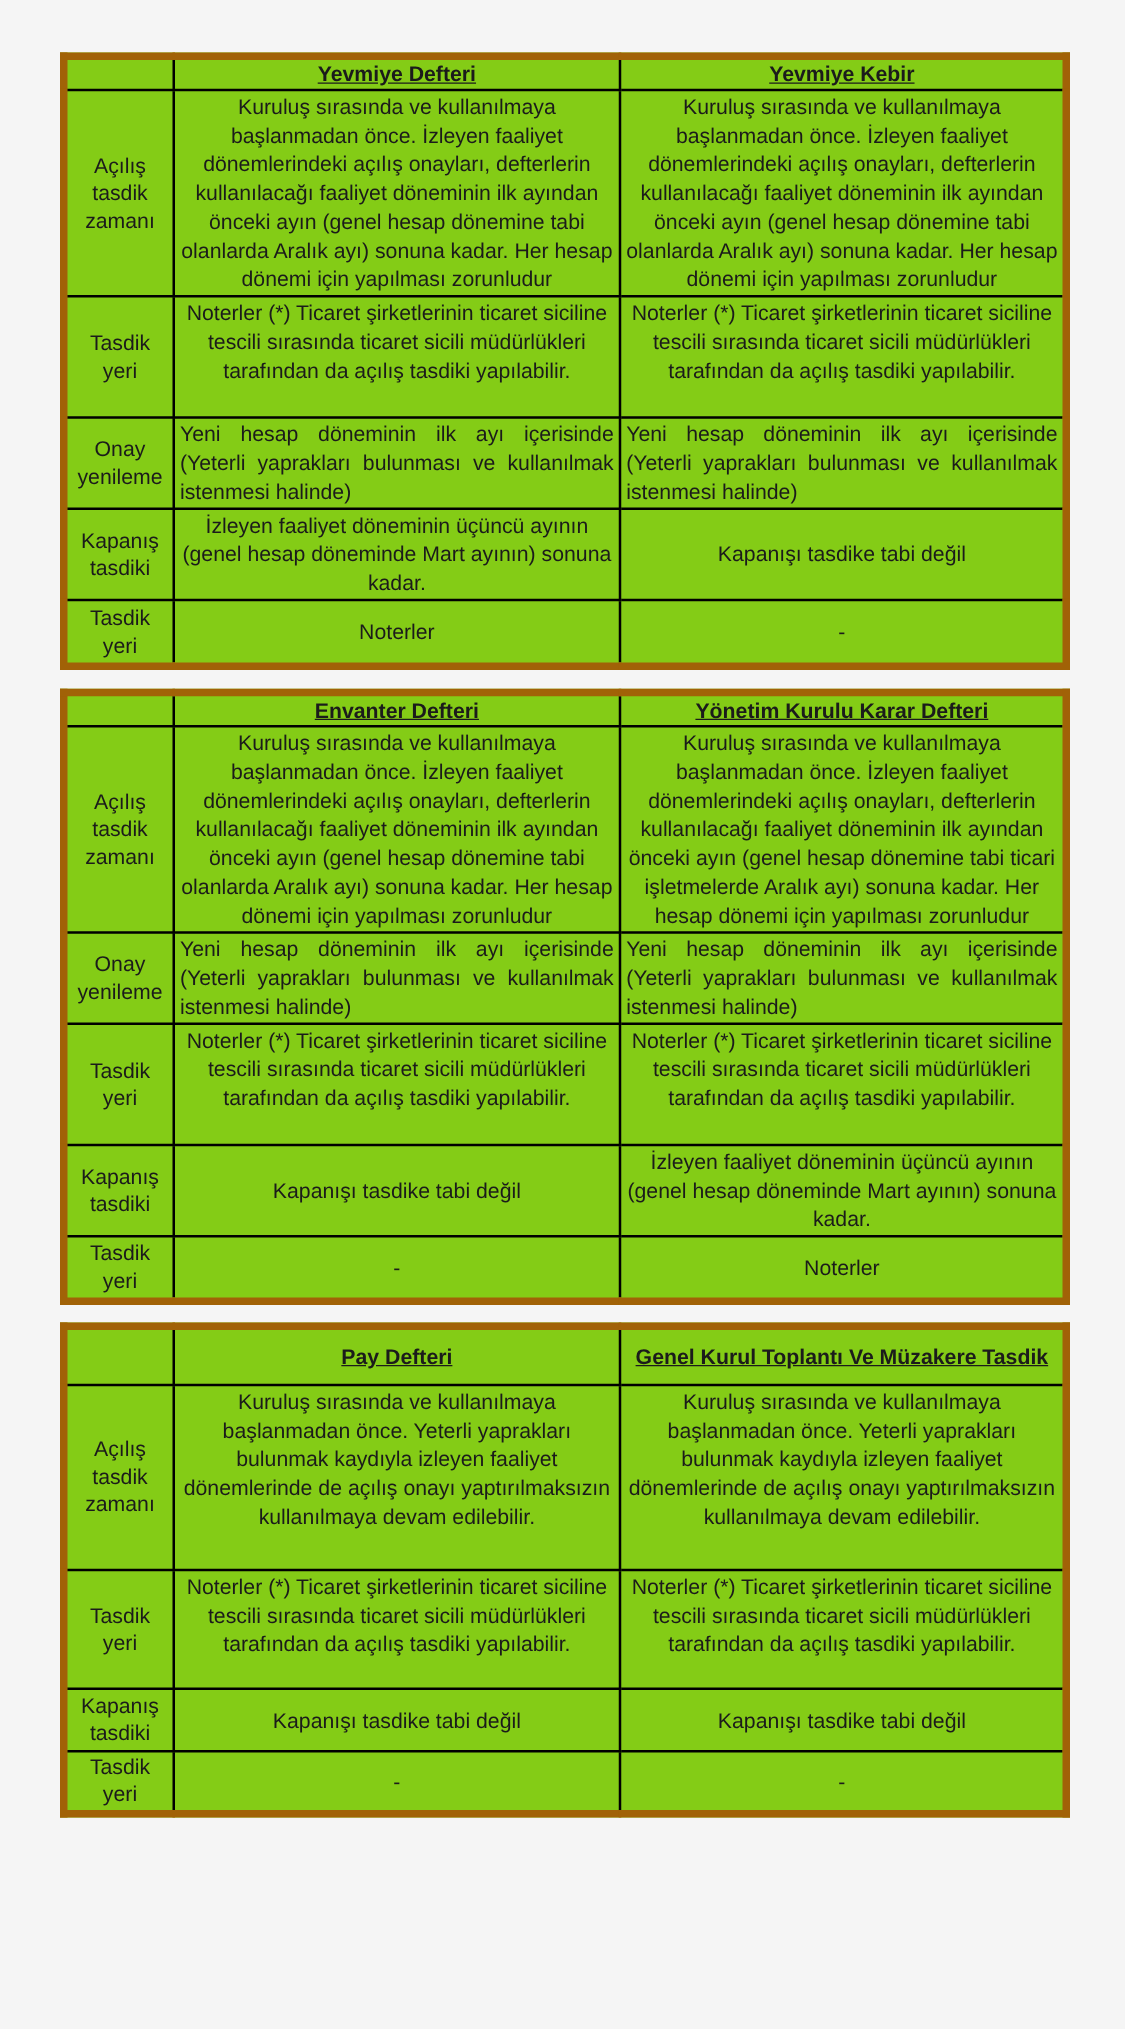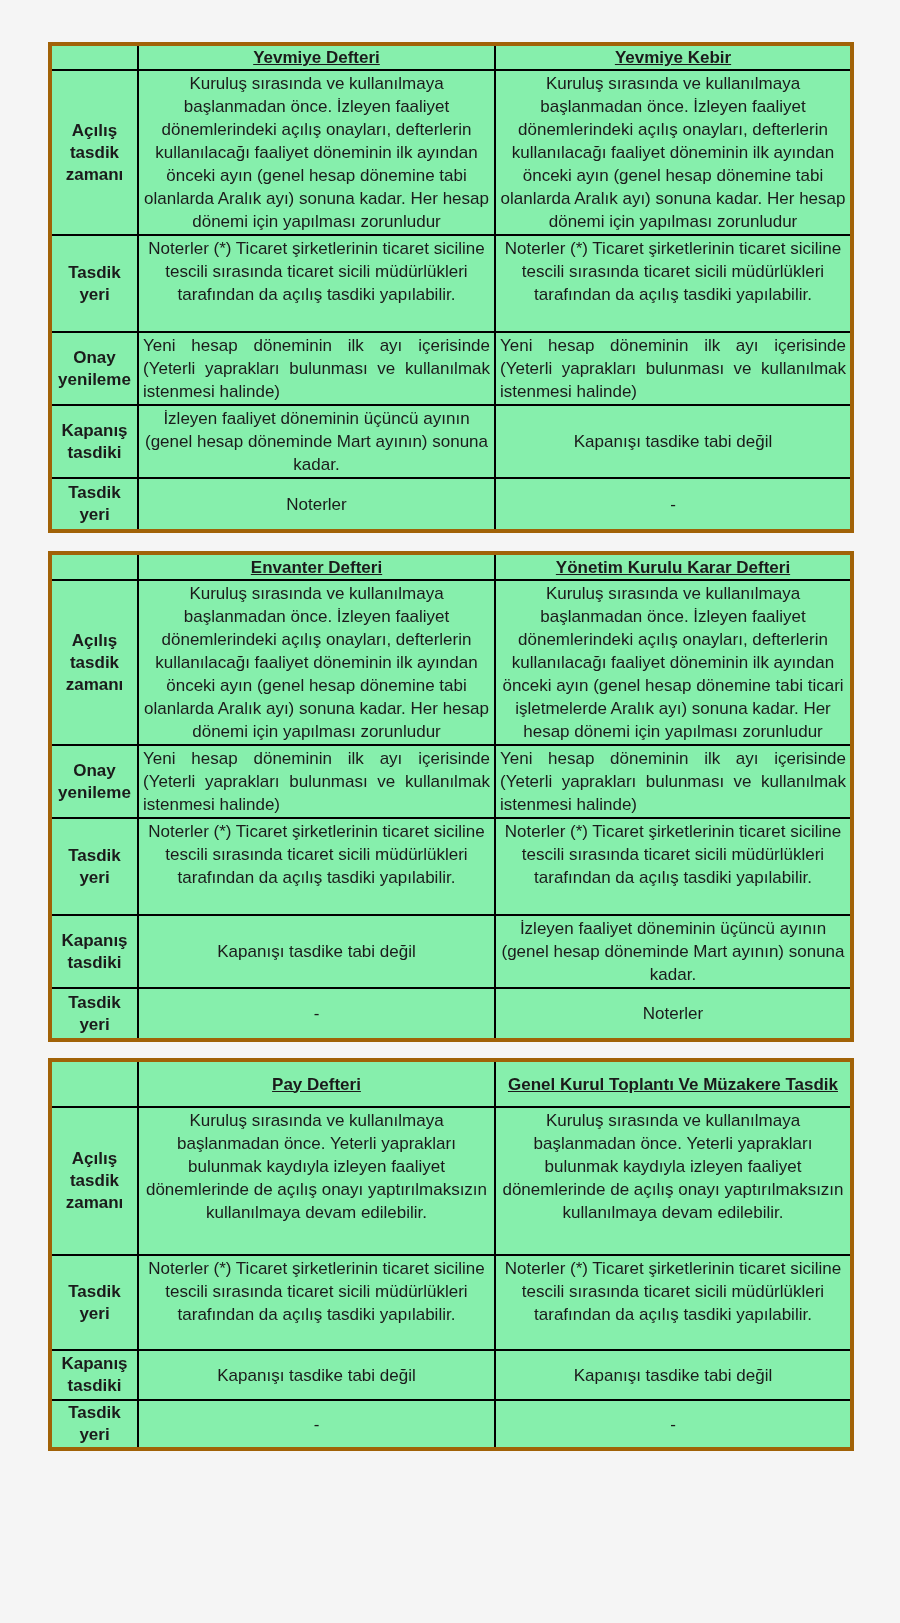--- a/index.html
+++ b/index.html
@@ -13,22 +13,22 @@
     background: #f5f5f5;
     font-family: "Liberation Sans", sans-serif;
     color: #1b1b1b;
   }
   table.cmp {
     position: absolute;
     left: 48px;
     width: 802px;
     table-layout: fixed;
     border-collapse: collapse;
-    border: 4px solid #a16207;
-    background: #86efac;
+    border: 6px solid #a16207;
+    background: #84cc16;
   }
   #t1 { top: 42px; }
   #t2 { top: 551px; }
   #t3 { top: 1058px; }
   col.c-label { width: 88px; }
   col.c-a { width: 357px; }
   col.c-b { width: 357px; }
   .cmp th, .cmp td {
     border: 2px solid #000;
     padding: 1px 4px;
@@ -39,21 +39,21 @@
     text-align: center;
   }
   .cmp th {
     font-weight: bold;
     text-align: center;
     vertical-align: middle;
     padding: 0 4px;
   }
   .cmp th .u { text-decoration: underline; }
   td.lbl {
-    font-weight: bold;
+    font-weight: normal;
     vertical-align: middle;
     line-height: 22px;
   }
   td.mid { vertical-align: middle; }
   td.just { text-align: justify; }
   
   #t1 tr:nth-child(1) { height: 26px; }
   #t1 tr:nth-child(2) { height: 165px; }
   #t1 tr:nth-child(3) { height: 97px; }
   #t1 tr:nth-child(4) { height: 71px; }

